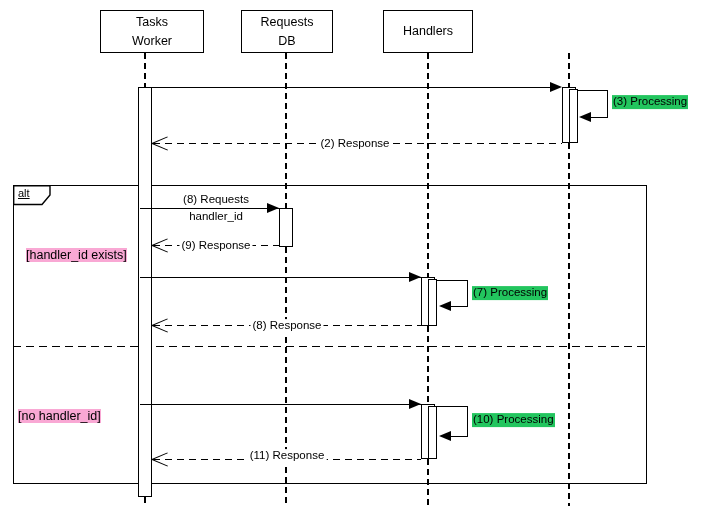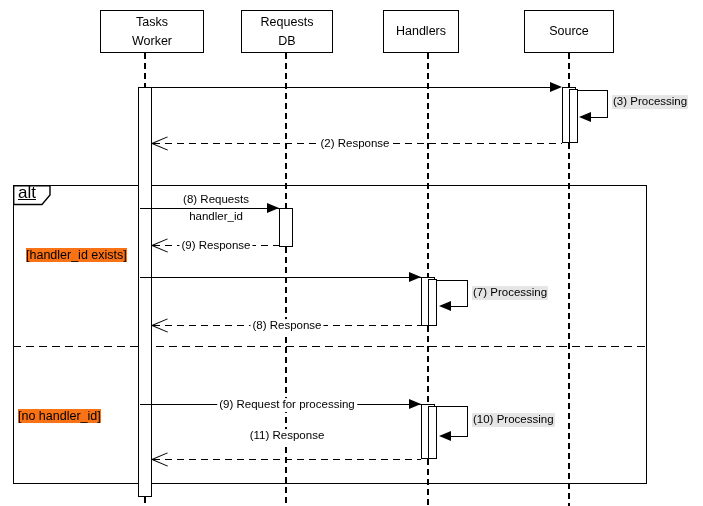--- a/index.html
+++ b/index.html
@@ -27,32 +27,32 @@
   .arrL{position:absolute;width:0;height:0;border-top:5.5px solid transparent;
     border-bottom:5.5px solid transparent;border-right:12px solid #000;z-index:5;}
   .oarrow{position:absolute;width:0;height:0;z-index:5;}
   .oarrow i{position:absolute;left:0;top:-0.7px;width:17px;height:1.4px;background:#000;
     transform-origin:0 50%;display:block;}
   .oarrow i.u{transform:rotate(-23deg);}
   .oarrow i.d{transform:rotate(23deg);}
   
   .label{position:absolute;transform:translate(-50%,-50%);background:#fff;
     font-size:11.5px;white-space:nowrap;z-index:5;padding:0 2px;line-height:1.2;}
-  .label-left{position:absolute;transform:translate(0,-50%);background:#e5e5e5;
+  .label-left{position:absolute;transform:translate(0,-50%);background:#22c55e;
     font-size:11.5px;white-space:nowrap;z-index:5;padding:0 1px;line-height:1.2;}
   
   .frame{position:absolute;left:13px;top:185px;width:634px;height:299px;
     box-sizing:border-box;border:1.4px solid #000;background:transparent;z-index:2;}
   .separator{position:absolute;left:13px;top:346px;width:634px;height:1.4px;z-index:2;
     background:repeating-linear-gradient(90deg,#000 0 8px,rgba(0,0,0,0) 8px 13px);}
   .pentagon{position:absolute;left:13px;top:185px;z-index:3;}
   .operator{position:absolute;left:18px;top:193px;transform:translate(0,-50%);
-    font-size:17px;z-index:4;background:transparent;text-decoration:underline;}
+    font-size:11px;z-index:4;background:transparent;text-decoration:underline;}
   .guard{position:absolute;transform:translate(0,-50%);font-size:12.5px;
-    white-space:nowrap;z-index:2;background:#f97316;}
+    white-space:nowrap;z-index:2;background:#f9a8d4;}
 </style>
 </head>
 <body>
 
 <div id="diagram">
 
   <div class="lifeline" style="left:144.3px;top:53px;height:34px"></div>
   <div class="lifeline" style="left:144.3px;top:497px;height:9px"></div>
   <div class="lifeline" style="left:285.3px;top:53px;height:155px"></div>
   <div class="lifeline" style="left:285.3px;top:247px;height:259px"></div>
@@ -119,41 +119,37 @@
 
   <div class="msg dashed" style="left:153px;top:325px;width:268px"></div>
   <div class="oarrow" style="left:152px;top:325.7px">
       <i class="u"></i>
       <i class="d"></i>
     </div>
   <div class="label" style="left:287px;top:326px">(8) Response</div>
 
   <div class="msg" style="left:140px;top:404px;width:281px"></div>
   <div class="arrR" style="left:409px;top:398.7px"></div>
-  <div class="label" style="left:287px;top:405px">(9) Request for processing</div>
 
   <div class="msg" style="left:437px;top:406px;width:31px"></div>
   <div class="vseg" style="left:466.6px;top:406px;height:31px"></div>
   <div class="msg" style="left:450px;top:436px;width:18px"></div>
   <div class="arrL" style="left:439px;top:430.7px"></div>
   <div class="label-left" style="left:472px;top:420px">(10) Processing</div>
 
   <div class="msg dashed" style="left:153px;top:459px;width:268px"></div>
   <div class="oarrow" style="left:152px;top:459.7px">
       <i class="u"></i>
       <i class="d"></i>
     </div>
-  <div class="label" style="left:287px;top:436px">(11) Response</div>
+  <div class="label" style="left:287px;top:456px">(11) Response</div>
 
   <div class="box" style="left:100px;top:10px;width:104px;height:43px">
     <span>Tasks Worker</span>
   </div>
   <div class="box" style="left:241px;top:10px;width:92px;height:43px">
     <span>Requests DB</span>
   </div>
-  <div class="box" style="left:383px;top:10px;width:76px;height:43px">
+  <div class="box" style="left:383px;top:10px;width:90px;height:43px">
     <span>Handlers</span>
-  </div>
-  <div class="box" style="left:524px;top:10px;width:90px;height:43px">
-    <span>Source</span>
   </div>
 
 </div>
 
 </body></html>

